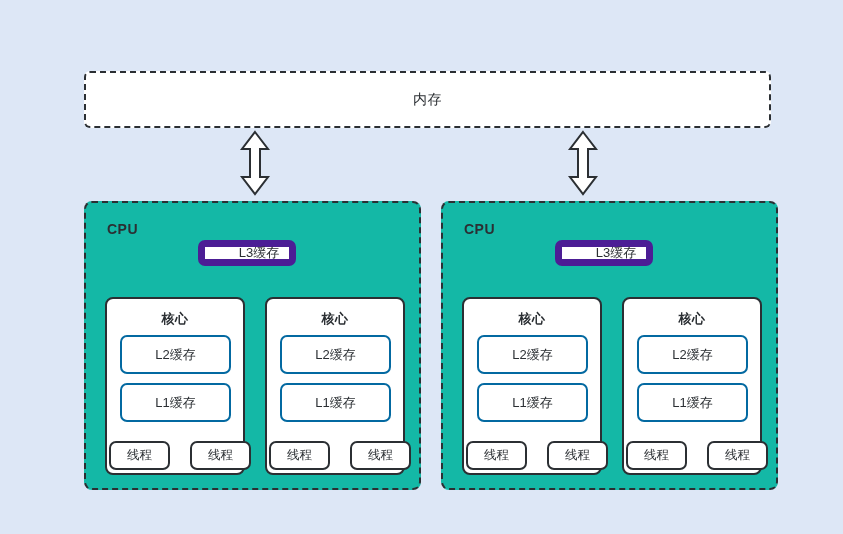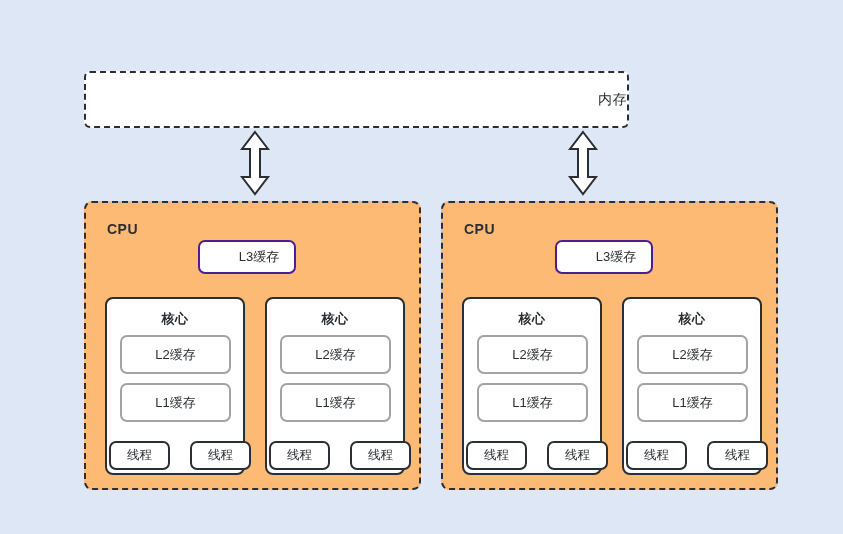--- a/index.html
+++ b/index.html
@@ -19,29 +19,29 @@
     position: relative;
     width: 843px;
     height: 534px;
   }
 
   
   .memory-box {
     position: absolute;
     left: 84px;
     top: 71px;
-    width: 545px;
+    width: 687px;
     height: 57px;
     background: #ffffff;
     border: 2px dashed #2b2f33;
     border-radius: 6px;
     box-sizing: border-box;
     display: flex;
     align-items: center;
-    justify-content: flex-end;
+    justify-content: center;
   }
   .memory-label {
     font-size: 14px;
     letter-spacing: 0.5px;
   }
 
   
   .arrow {
     position: absolute;
     width: 34px;
@@ -50,21 +50,21 @@
   .arrow svg { display: block; }
   .arrow-left  { left: 238px; top: 130px; }
   .arrow-right { left: 566px; top: 130px; }
 
   
   .cpu-box {
     position: absolute;
     top: 201px;
     width: 337px;
     height: 289px;
-    background: #fdba74;
+    background: #14b8a6;
     border: 2px dashed #2b2f33;
     border-radius: 8px;
     box-sizing: border-box;
   }
   .cpu-left  { left: 84px; }
   .cpu-right { left: 441px; }
 
   .cpu-label {
     position: absolute;
     left: 21px;
@@ -72,23 +72,23 @@
     font-size: 14px;
     font-weight: bold;
     letter-spacing: 0.5px;
   }
 
   .l3-box {
     position: absolute;
     left: 112px;
     top: 37px;
     width: 98px;
-    height: 34px;
-    background: #ffffff;
-    border: 2px solid #4c1d95;
+    height: 26px;
+    background: #ffffff;
+    border: 7px solid #4c1d95;
     border-radius: 7px;
     box-sizing: border-box;
     display: flex;
     align-items: center;
     justify-content: center;
     font-size: 13px;
     padding-left: 24px;
   }
 
   .cores-row {
@@ -121,21 +121,21 @@
     font-weight: bold;
     letter-spacing: 0.5px;
   }
 
   .cache-box {
     position: absolute;
     left: 13px;
     width: 111px;
     height: 39px;
     background: #ffffff;
-    border: 2px solid #a3a3a3;
+    border: 2px solid #0369a1;
     border-radius: 7px;
     box-sizing: border-box;
     display: flex;
     align-items: center;
     justify-content: center;
     font-size: 13px;
   }
   .cache-l2 { top: 36px; }
   .cache-l1 { top: 84px; text-align: right; }
 

